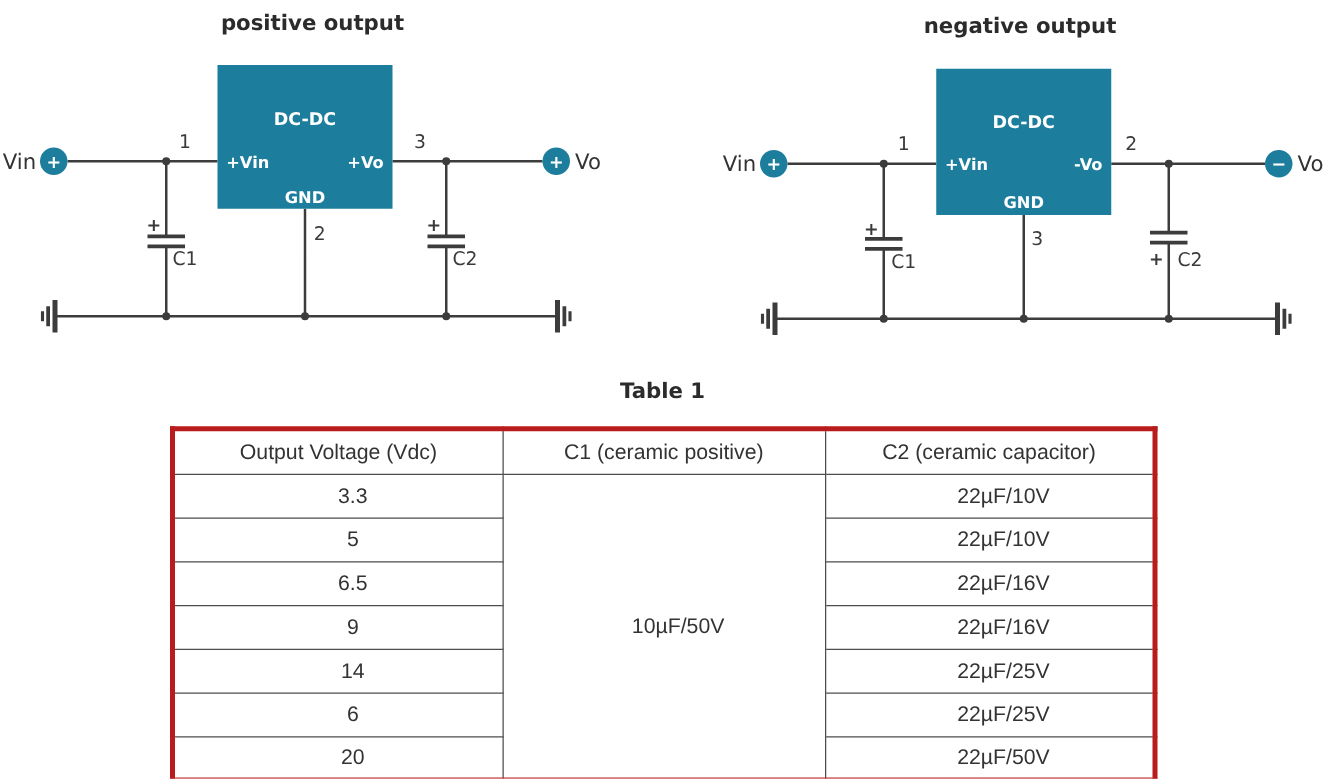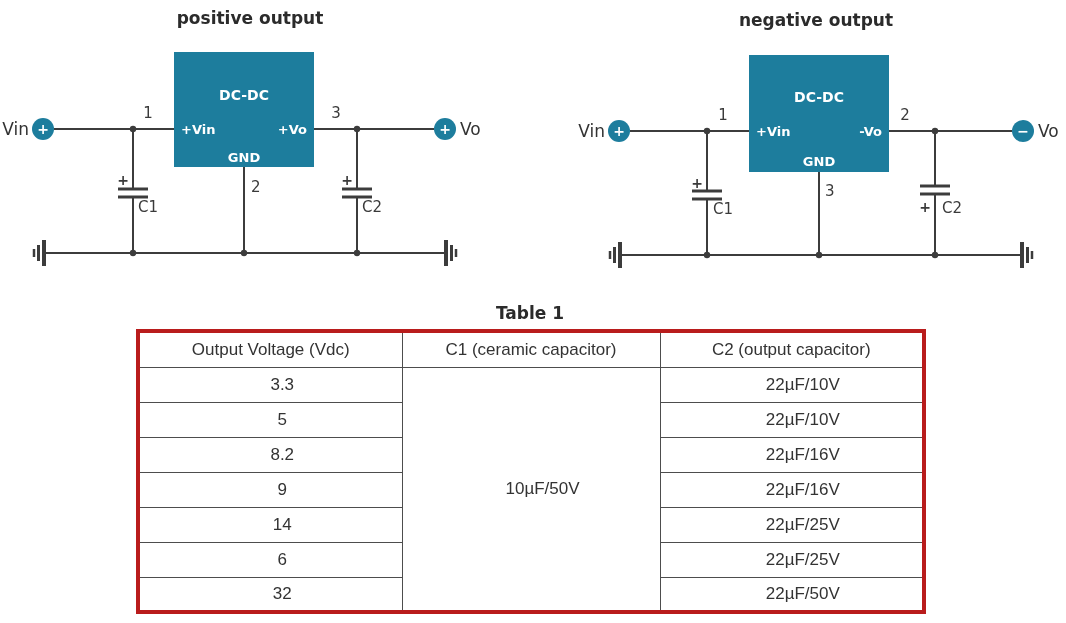--- a/index.html
+++ b/index.html
@@ -15,21 +15,21 @@
   .ctitle   { font: bold 17px "DejaVu Sans", sans-serif; fill: #2b2b2b; }
   .blocklabel { font: bold 14px "DejaVu Sans", sans-serif; fill: #ffffff; }
   .blockpin { font: 600 13px "DejaVu Sans", sans-serif; fill: #ffffff; }
   .plabel   { font: 15px "DejaVu Sans", sans-serif; fill: #3a3a3a; }
   .cappol   { font: bold 14px "DejaVu Sans", sans-serif; fill: #3a3a3a; }
   .iolabel  { font: 17px "DejaVu Sans", sans-serif; fill: #333333; }
   .tsym     { font: bold 14px "DejaVu Sans", sans-serif; fill: #ffffff; }
 
   
   .table-wrap { position: absolute; left: 136px; top: 303px; width: 788px; }
-  .table-title { text-align: center; font: bold 17px "DejaVu Sans", sans-serif; color: #2b2b2b; margin-bottom: 6px; }
+  .table-title { text-align: center; font: bold 17px "DejaVu Sans", sans-serif; color: #2b2b2b; margin-bottom: 18px; }
   table.data-table {
     border-collapse: collapse; table-layout: fixed; width: 788px;
     font-family: "Liberation Sans", sans-serif; font-size: 17px; color: #333333;
     border: 4px solid #b91c1c;
   }
   table.data-table th, table.data-table td {
     border: 1px solid #4d4d4d; text-align: center; vertical-align: middle;
     font-weight: normal; padding: 0;
   }
   table.data-table th { height: 36px; }
@@ -176,51 +176,51 @@
     <div class="table-title">Table 1</div>
     <table class="data-table">
       <colgroup>
         <col style="width:264px">
           <col style="width:258px">
           <col style="width:264px">
       </colgroup>
       <thead>
         <tr>
           <th>Output Voltage (Vdc)</th>
-          <th>C1 (ceramic capacitor)</th>
-          <th>C2 (output capacitor)</th>
+          <th>C1 (ceramic positive)</th>
+          <th>C2 (ceramic capacitor)</th>
         </tr>
       </thead>
       <tbody>
         <tr>
           <td>3.3</td>
           <td rowspan="7">10µF/50V</td>
           <td>22µF/10V</td>
         </tr>
         <tr>
           <td>5</td>
           <td>22µF/10V</td>
         </tr>
         <tr>
-          <td>8.2</td>
+          <td>6.5</td>
           <td>22µF/16V</td>
         </tr>
         <tr>
           <td>9</td>
           <td>22µF/16V</td>
         </tr>
         <tr>
           <td>14</td>
           <td>22µF/25V</td>
         </tr>
         <tr>
           <td>6</td>
           <td>22µF/25V</td>
         </tr>
         <tr>
-          <td>32</td>
+          <td>20</td>
           <td>22µF/50V</td>
         </tr>
       </tbody>
     </table>
   </div>
 
 </div>
 
 </body></html>

